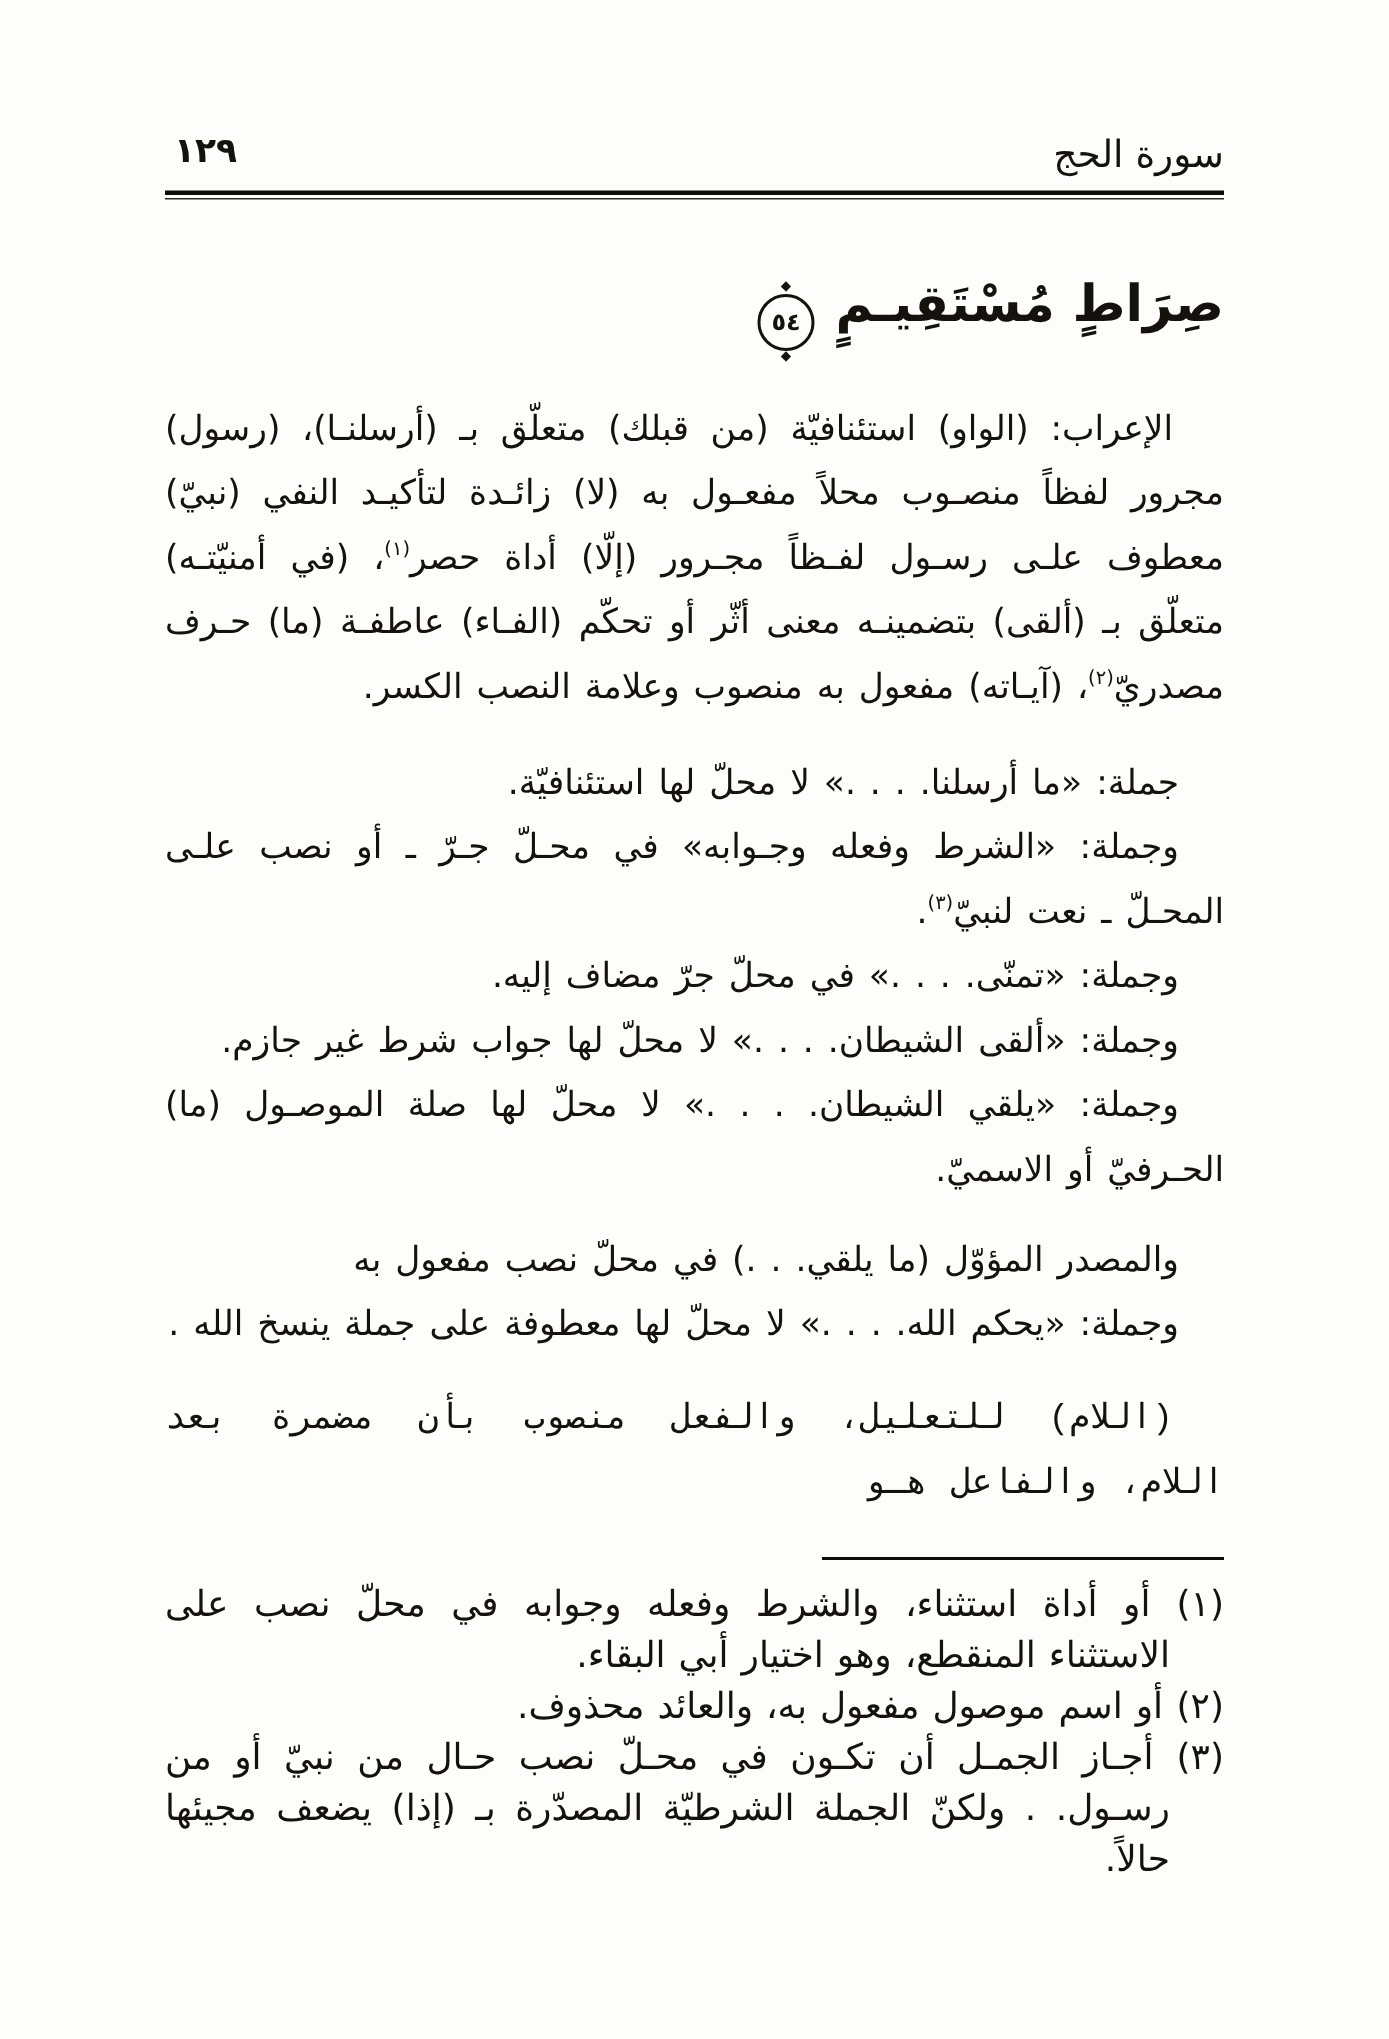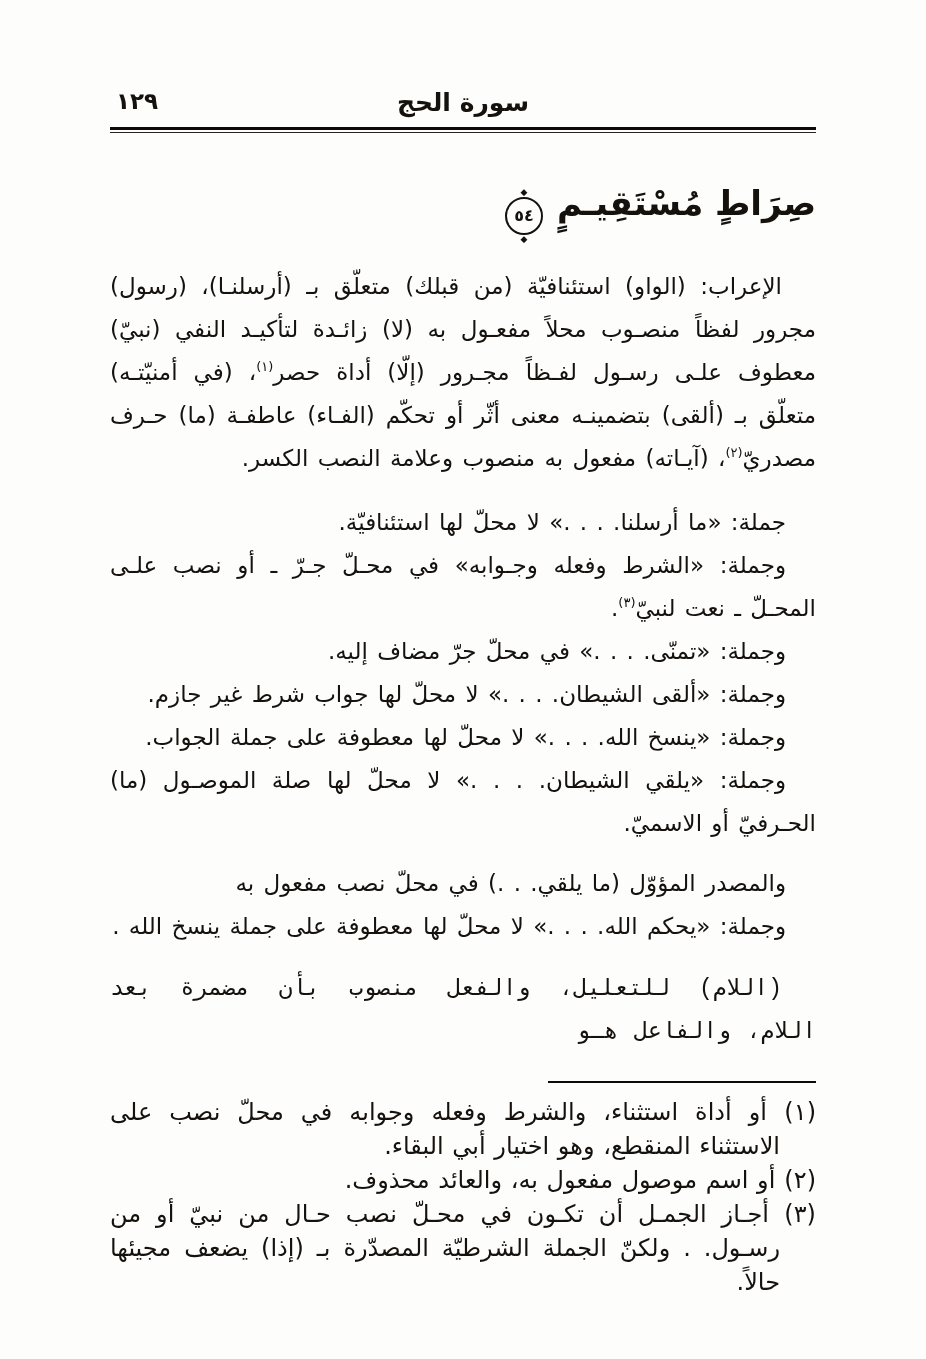--- a/index.html
+++ b/index.html
@@ -24,23 +24,23 @@
   .page-number {
     position: absolute;
     left: 6px; top: 0;
     font-size: 23px;
     font-weight: bold;
     letter-spacing: 2px;
   }
   .surah-title {
     position: absolute;
     left: 0; right: 0; top: 0;
-    text-align: center;
+    text-align: right;
     font-size: 25px;
-    font-weight: bold;
+    font-weight: normal;
   }
   .header-rule {
     margin-top: 5px;
     height: 6px;
     border-top: 3.5px solid #0d0b09;
     border-bottom: 1.2px solid #2a2620;
   }
   
   .verse-line {
     margin-top: 38px;
@@ -144,21 +144,20 @@
     <span class="irab-label">الإعراب:</span><span> (الواو) استئنافيّة (من قبلك) متعلّق بـ (أرسلنـا)، (رسول) مجرور لفظاً منصـوب محلاً مفعـول به (لا) زائـدة لتأكيـد النفي (نبيّ) معطوف علـى رسـول لفـظاً مجـرور (إلّا) أداة حصر</span><sup class="fn-ref">(١)</sup><span>، (في أمنيّتـه) متعلّق بـ (ألقى) بتضمينـه معنى أثّر أو تحكّم (الفـاء) عاطفـة (ما) حـرف مصدريّ</span><sup class="fn-ref">(٢)</sup><span>، (آيـاته) مفعول به منصوب وعلامة النصب الكسر.</span>
   </p>
 
   <div class="sentences">
     <p class="sentence">جملة: «ما أرسلنا. . . .» لا محلّ لها استئنافيّة.</p>
     <p class="sentence">
       <span>وجملة: «الشرط وفعله وجـوابه» في محـلّ جـرّ ـ أو نصب علـى المحـلّ ـ نعت لنبيّ</span><sup class="fn-ref">(٣)</sup><span>.</span>
     </p>
     <p class="sentence">وجملة: «تمنّى. . . .» في محلّ جرّ مضاف إليه.</p>
     <p class="sentence">وجملة: «ألقى الشيطان. . . .» لا محلّ لها جواب شرط غير جازم.</p>
-    <p class="sentence">وجملة: «ينسخ الله. . . .» لا محلّ لها معطوفة على جملة الجواب.</p>
     <p class="sentence">وجملة: «يلقي الشيطان. . . .» لا محلّ لها صلة الموصـول (ما) الحـرفيّ أو الاسميّ.</p>
     <p class="sentence gap-above">والمصدر المؤوّل (ما يلقي. . .) في محلّ نصب مفعول به</p>
     <p class="sentence">وجملة: «يحكم الله. . . .» لا محلّ لها معطوفة على جملة ينسخ الله .</p>
   </div>
 
   <p class="body-par closing-par">(اللام) للتعليل، والفعل منصوب بأن مضمرة بعد اللام، والفاعل هـو</p>
 
   <div class="footnote-rule"></div>
   <div class="footnotes">
     <p class="footnote">

